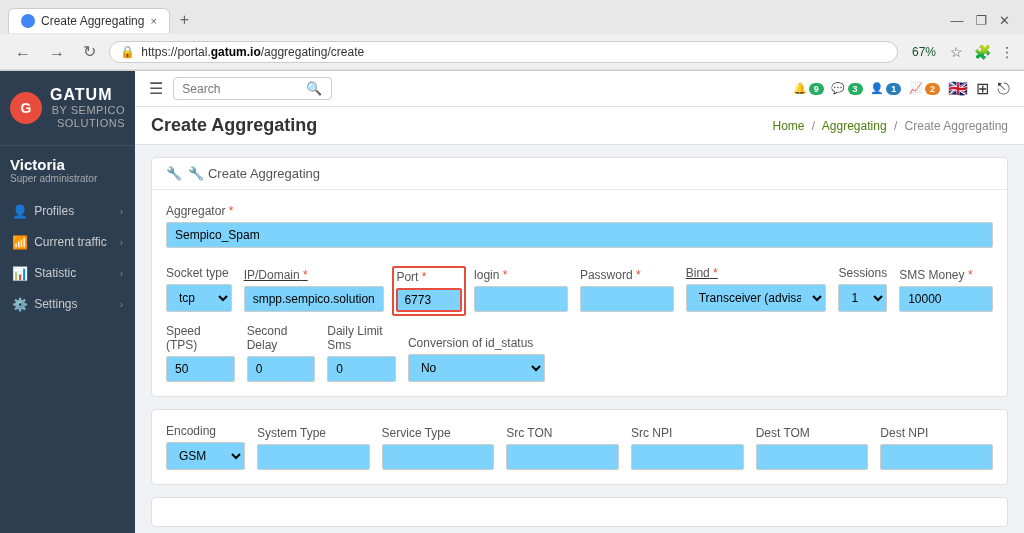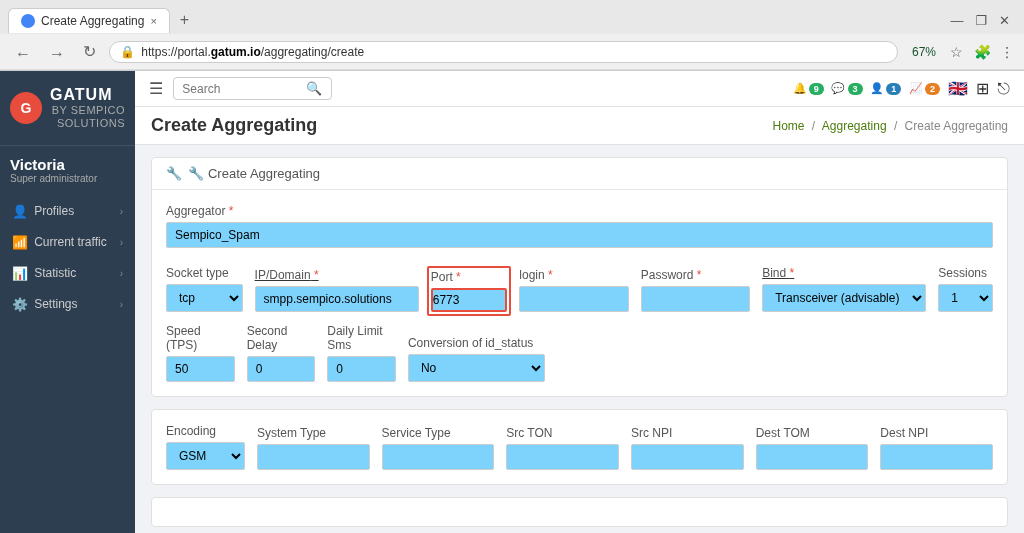--- a/index.html
+++ b/index.html
@@ -222,21 +222,21 @@
       gap: 12px;
       align-items: flex-end;
     }
     .form-col { flex: 1; }
     .form-col-sm { flex: 0.7; }
     .form-col-xs { flex: 0.5; }
     .form-col-lg { flex: 1.5; text-decoration: underline; }
 
     .port-highlight {
       border: 2px solid #e74c3c !important;
-      padding: 3px 0;
+      padding: 3px 6px;
     }
     .port-field-wrapper {
       position: relative;
     }
     .port-outline {
       position: absolute;
       top: -22px;
       left: -4px;
       right: -4px;
       bottom: -4px;
@@ -440,20 +440,26 @@
               </select>
             </div>
             <div class="form-col-xs">
               <label class="form-label">
                 <span>Sessions</span>
               </label>
               <select class="form-control">
                 <option>1</option><option>2</option><option>3</option>
               </select>
             </div>
+            <div class="form-col">
+              <label class="form-label">
+                <span>SMS Money</span> <span class="required">*</span>
+              </label>
+              <input type="text" class="form-control" value="10000" style="">
+            </div>
           </div>
 
           <div class="form-row" style="margin-top:12px;">
             <div class="form-col-xs">
               <label class="form-label">
                 <span>Speed (TPS)</span>
               </label>
               <input type="text" class="form-control" value="50" style="">
             </div>
             <div class="form-col-xs">

